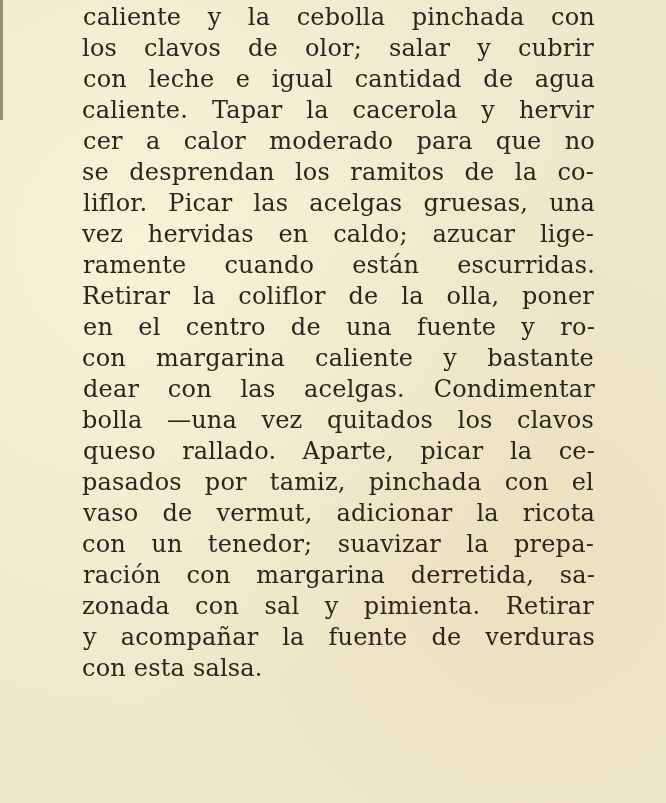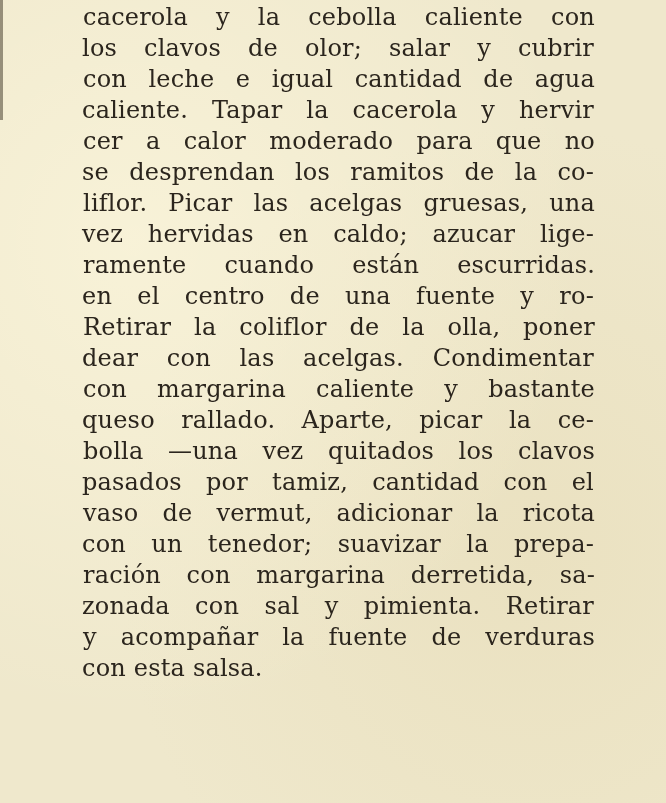--- a/index.html
+++ b/index.html
@@ -32,35 +32,35 @@
   }
   .line.last { text-align-last: left; }
   .column .line:nth-child(odd) { transform: translateX(1px); }
 </style>
 </head>
 <body>
 
 <div class="left-rule"></div>
 
 <div class="column">
-  <span class="line">cacerola y la cebolla caliente con</span>
+  <span class="line">caliente y la cebolla pinchada con</span>
   <span class="line">los clavos de olor; salar y cubrir</span>
   <span class="line">con leche e igual cantidad de agua</span>
   <span class="line">caliente. Tapar la cacerola y hervir</span>
   <span class="line">cer a calor moderado para que no</span>
   <span class="line">se desprendan los ramitos de la co-</span>
   <span class="line">liflor. Picar las acelgas gruesas, una</span>
   <span class="line">vez hervidas en caldo; azucar lige-</span>
   <span class="line">ramente cuando están escurridas.</span>
+  <span class="line">Retirar la coliflor de la olla, poner</span>
   <span class="line">en el centro de una fuente y ro-</span>
-  <span class="line">Retirar la coliflor de la olla, poner</span>
+  <span class="line">con margarina caliente y bastante</span>
   <span class="line">dear con las acelgas. Condimentar</span>
-  <span class="line">con margarina caliente y bastante</span>
+  <span class="line">bolla —una vez quitados los clavos</span>
   <span class="line">queso rallado. Aparte, picar la ce-</span>
-  <span class="line">bolla —una vez quitados los clavos</span>
-  <span class="line">pasados por tamiz, cantidad con el</span>
+  <span class="line">pasados por tamiz, pinchada con el</span>
   <span class="line">vaso de vermut, adicionar la ricota</span>
   <span class="line">con un tenedor; suavizar la prepa-</span>
   <span class="line">ración con margarina derretida, sa-</span>
   <span class="line">zonada con sal y pimienta. Retirar</span>
   <span class="line">y acompañar la fuente de verduras</span>
   <span class="line last">con esta salsa.</span>
 </div>
 
 </body></html>

